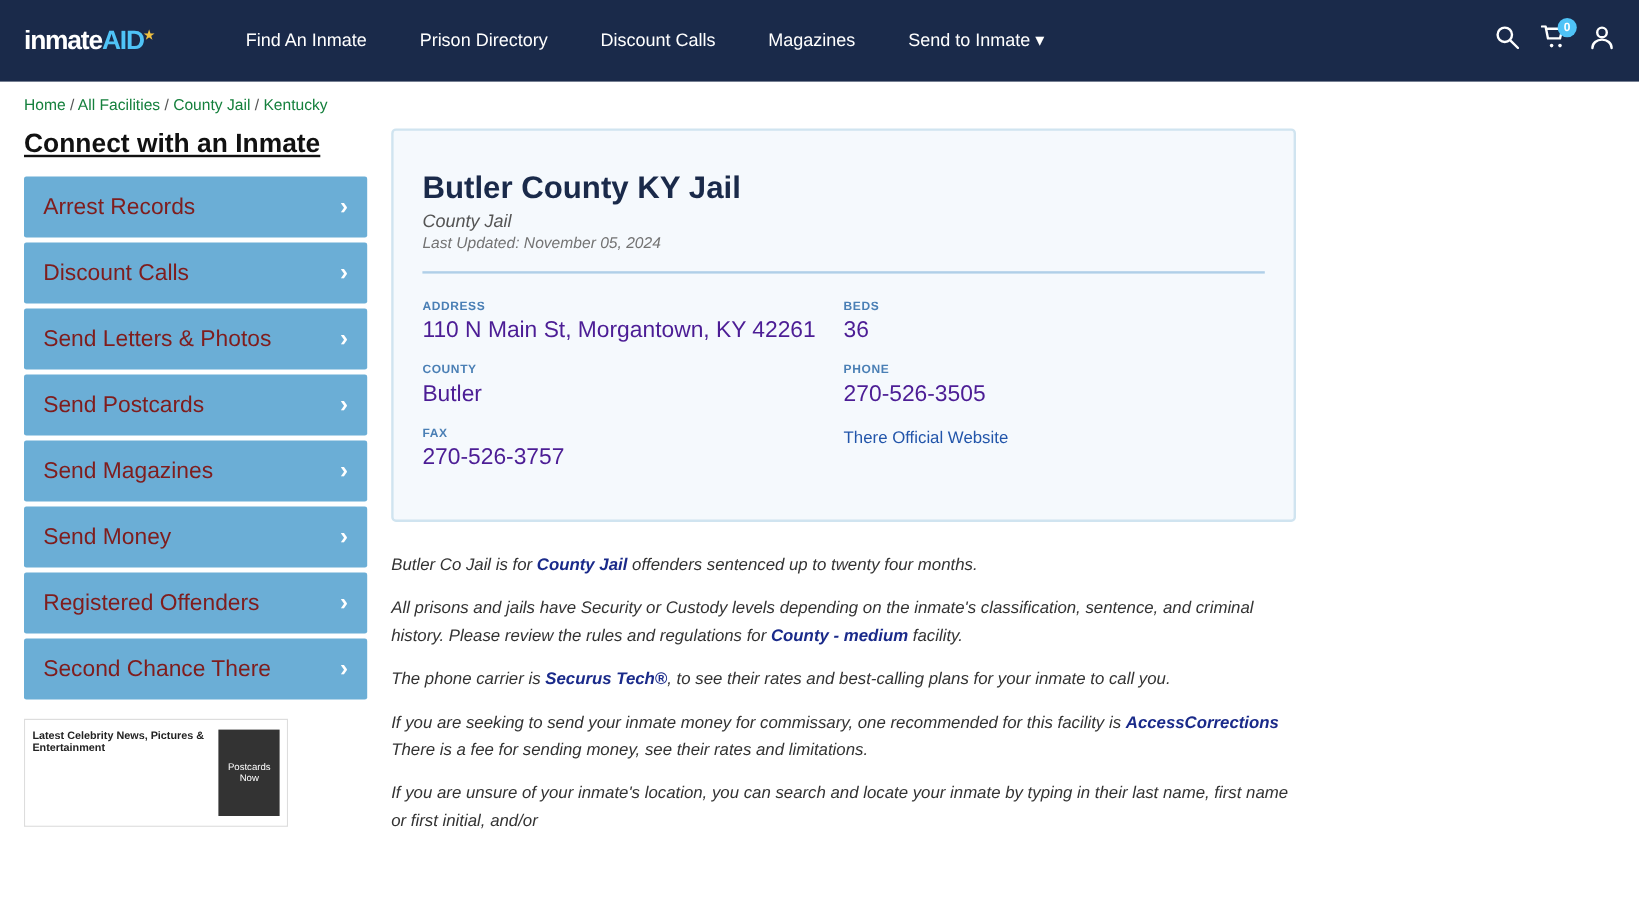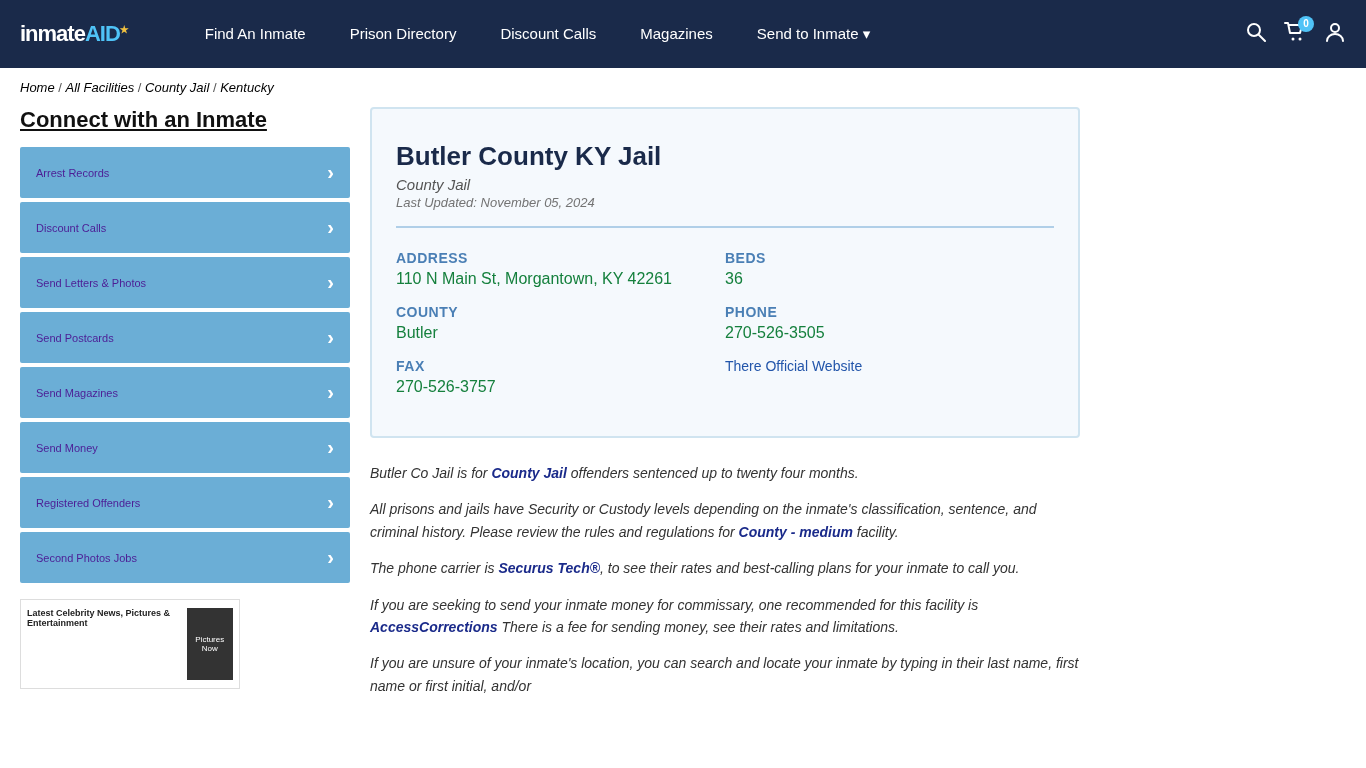--- a/index.html
+++ b/index.html
@@ -73,37 +73,36 @@
       justify-content: center;
       font-weight: bold;
     }
 
     
     .breadcrumb {
       padding: 12px 20px;
       font-size: 13px;
     }
     .breadcrumb a {
-      color: #000000;
+      color: #15803d;
       text-decoration: none;
-      font-style: italic;
     }
     .breadcrumb span { color: #555; }
 
     
     .main-content {
       display: flex;
       padding: 0 20px 20px 20px;
       gap: 20px;
       max-width: 1100px;
     }
 
     
     .sidebar {
-      width: 330px;
+      width: 286px;
       flex-shrink: 0;
     }
     .sidebar-title {
       font-size: 22px;
       font-weight: bold;
       text-decoration: underline;
       margin-bottom: 14px;
       color: #111;
     }
     .sidebar-menu {
@@ -114,22 +113,22 @@
     .sidebar-item {
       background: #6baed6;
       display: flex;
       align-items: center;
       justify-content: space-between;
       padding: 14px 16px;
       cursor: pointer;
       border-radius: 2px;
     }
     .sidebar-item-label {
-      color: #4c1d95;
-      font-size: 11px;
+      color: #7f1d1d;
+      font-size: 19px;
       font-weight: 500;
     }
     .sidebar-arrow {
       color: #fff;
       font-size: 20px;
       font-weight: bold;
     }
     .ad-box {
       margin-top: 16px;
       background: #f0f0f0;
@@ -211,30 +210,30 @@
       display: grid;
       grid-template-columns: 1fr 1fr;
       gap: 0;
       border-top: 2px solid #b0cfe8;
       padding-top: 14px;
     }
     .detail-cell {
       padding: 8px 12px 8px 0;
     }
     .detail-label {
-      font-size: 14px;
+      font-size: 10px;
       font-weight: bold;
       color: #4a7fb5;
       letter-spacing: 0.5px;
       text-transform: uppercase;
       margin-bottom: 4px;
     }
     .detail-value {
-      font-size: 16px;
-      color: #15803d;
+      font-size: 19px;
+      color: #4c1d95;
     }
     .detail-link {
       color: #2255aa;
       text-decoration: none;
       font-size: 14px;
     }
 
     
     .description-area {
       padding: 4px 0;
@@ -338,30 +337,30 @@
       </div>
       <div class="sidebar-item">
         <span class="sidebar-item-label">Send Money</span>
         <span class="sidebar-arrow">›</span>
       </div>
       <div class="sidebar-item">
         <span class="sidebar-item-label">Registered Offenders</span>
         <span class="sidebar-arrow">›</span>
       </div>
       <div class="sidebar-item">
-        <span class="sidebar-item-label">Second Photos Jobs</span>
+        <span class="sidebar-item-label">Second Chance There</span>
         <span class="sidebar-arrow">›</span>
       </div>
     </div>
 
     <div class="ad-box">
       <div class="ad-inner">
         <div class="ad-text-area">
           <div class="ad-title">Latest Celebrity News, Pictures &amp; Entertainment</div>
-          <button class="ad-subscribe-btn">Pictures Now</button>
+          <button class="ad-subscribe-btn">Postcards Now</button>
         </div>
       </div>
     </div>
   </aside>
 
   <div class="content-panel">
 
     <div class="facility-card">
       <div class="facility-name">Butler County KY Jail</div>
       <div class="facility-type">County Jail</div>

